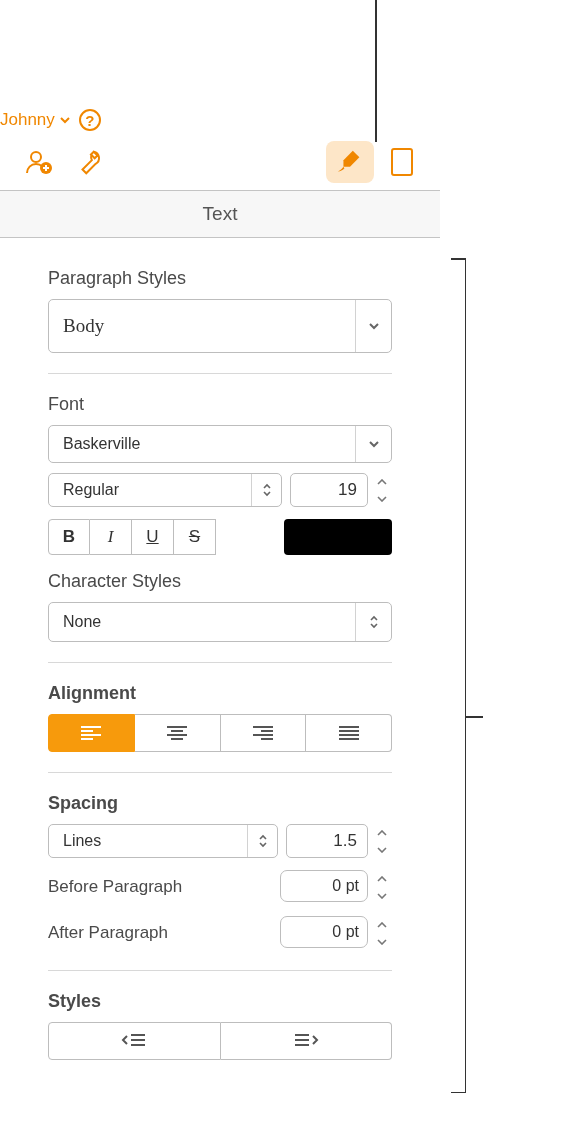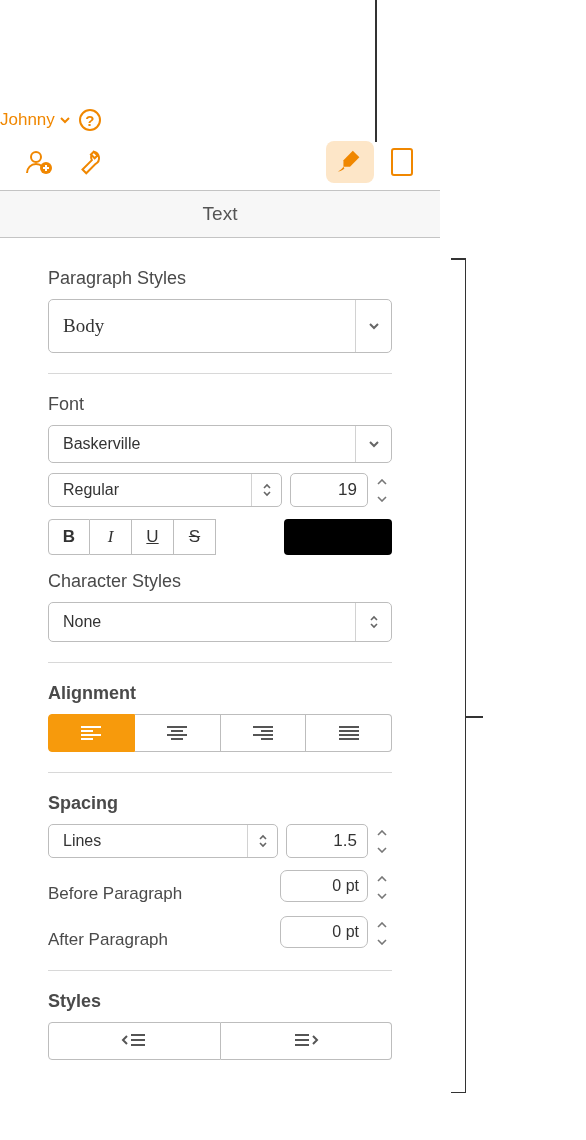--- a/index.html
+++ b/index.html
@@ -173,21 +173,21 @@
   .segbtn:first-child{border-radius:4px 0 0 4px;}
   .segbtn:last-child{border-radius:0 4px 4px 0;}
   .segbtn.active{ background:#f79a0c; border-color:#f79a0c;}
   .segbtn svg line { stroke:#555; stroke-width:2;}
   .segbtn.active svg line { stroke:#fff;}
 
   
   .spacingrow { display:flex; gap:8px; align-items:center; margin-top:4px;}
   .spacingrow .select { flex:1; }
   .spacingrow .numwrap .numfield { width:82px; }
-  .kv { display:flex; align-items:flex-end; margin-top:12px; }
+  .kv { display:flex; align-items:center; margin-top:12px; }
   .kv .key { flex:1; font-size:17px; color:#4a4a4a; }
   .kv .numwrap .numfield { width:88px; font-size:16px; padding-right:8px;border-radius:7px;}
 
   
   .indentrow { display:flex; margin-top:4px; }
   .indentbtn {
     flex:1; height:38px;
     border:1px solid #bdbdbd; background:#fff;
     display:flex;align-items:center;justify-content:center; cursor:pointer;
   }

